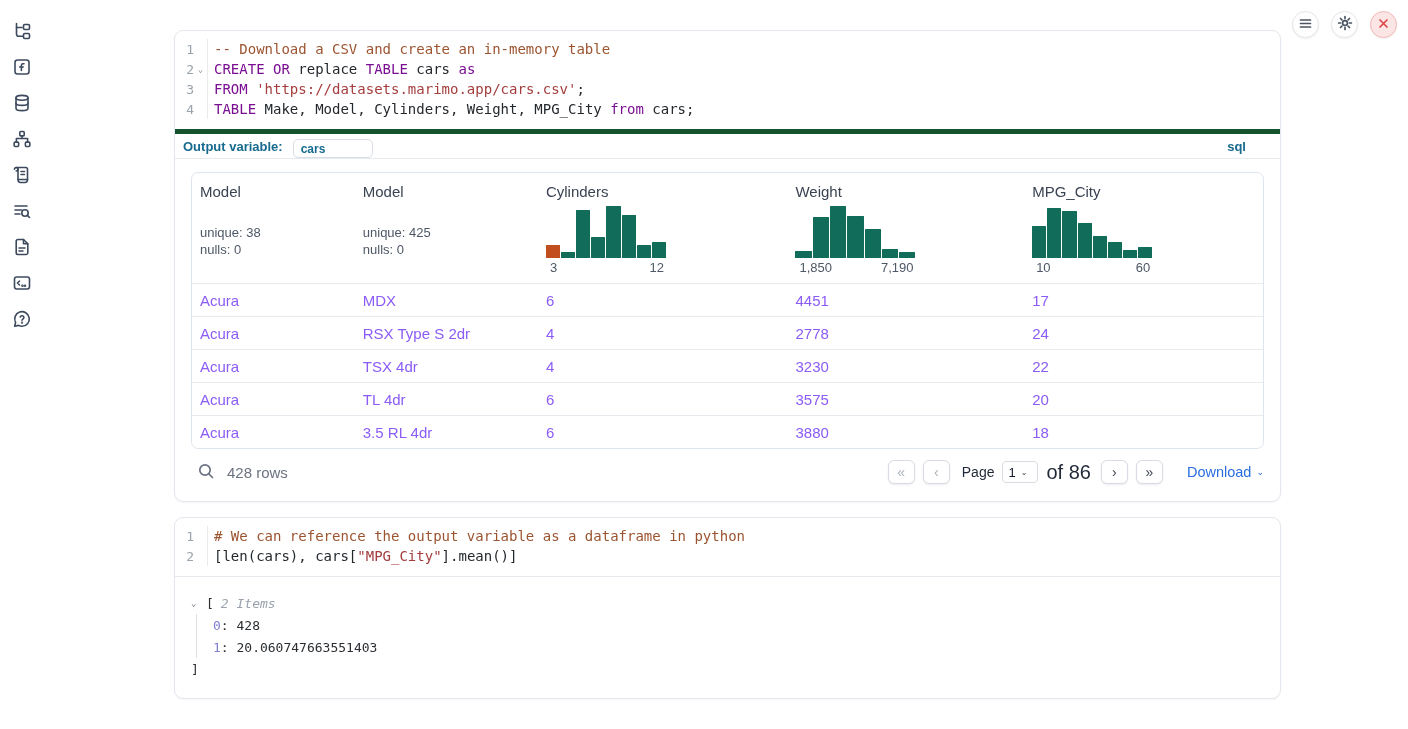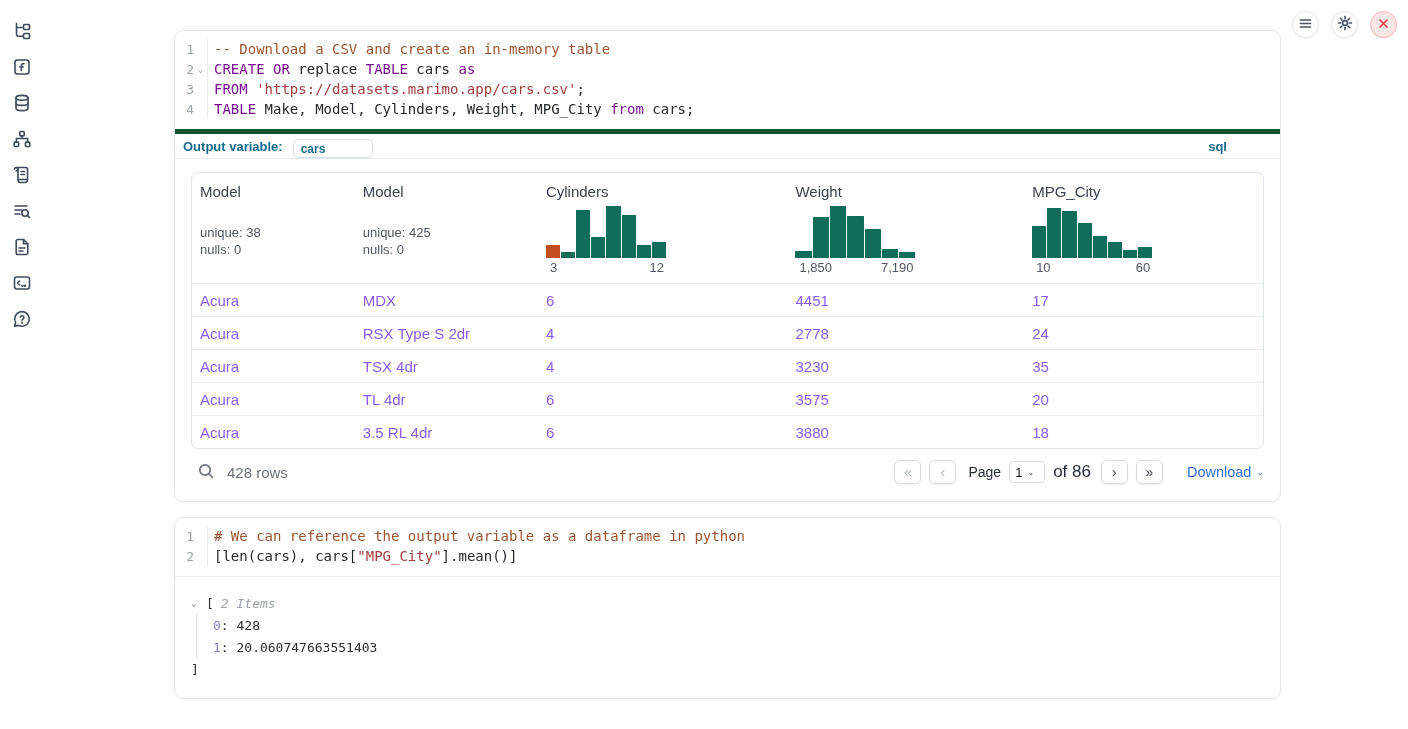--- a/index.html
+++ b/index.html
@@ -31,21 +31,21 @@
   .src { padding-left:6px; white-space:pre; color:#24292e; }
   .tok-plain { color:#24292e; }
   .tok-comment { color:#9c5430; }
   .tok-keyword { color:#7a0e92;margin-top:24px; }
   .tok-string { color:#a43d3d; }
 
   
   .outvar-row { border-top:5px solid #14532d; display:flex; padding:5px 14px 5px 8px; height:29px; }
   .outvar-label { font-size:13px; font-weight:bold; color:#186b8f; }
   .outvar-input { margin-left:10px; width:80px; height:19px; border:1px solid #d9dee4; border-radius:5px; padding:0 7px; font-family:"Liberation Sans",sans-serif; font-size:12px; font-weight:bold; color:#186b8f; outline:none; }
-  .lang-badge { margin-left:auto; margin-right:39px; font-size:13px; font-weight:bold; color:#186b8f; }
+  .lang-badge { margin-left:auto; margin-right:20px; font-size:13px; font-weight:bold; color:#186b8f; }
 
   
   .table-section { border-top:1px solid #e7eaee; padding:13px 16px 0; }
   .dtable { border:1px solid #dfe5ee; border-radius:7px; overflow:hidden; }
   .dt-header { display:flex; }
   .dt-col { padding:10px 6px 8px 8px; }
   .c0 { width:15.2%; } .c1 { width:17.1%; } .c2 { width:23.3%; } .c3 { width:22.1%; } .c4 { width:22.3%; }
   .col-name { font-size:15px; color:#3a4352; }
   .col-stats { margin-top:24px; font-size:13px; color:#4e5866; line-height:17px; }
   .hist { margin-top:6px; width:120px; }
@@ -59,21 +59,21 @@
   .table-footer { display:flex; align-items:center; padding:11px 0 17px; }
   .rows-count { display:flex; align-items:center; gap:12px; color:#6b7280; font-size:15px; padding-left:6px; }
   .rows-count svg { stroke:#6b7280; fill:none; stroke-width:1.7; stroke-linecap:round; }
   .pager { margin-left:auto; display:flex; align-items:center; gap:8px; }
   .page-btn { width:27px; height:24px; border-radius:6px; border:1px solid #d8dce2; background:#fff; box-shadow:0 1px 2px rgba(16,24,40,.08); font-size:14px; line-height:1; display:flex; align-items:center; justify-content:center; cursor:pointer; }
   .page-btn.disabled { color:#aab1bb; }
   .page-btn.enabled { color:#3f4653; }
   .page-word { font-size:14px; color:#1f2937; margin-left:4px; }
   .page-select { height:22px; min-width:36px; border:1px solid #d8dce2; border-radius:4px; background:#fff; display:flex; align-items:center; gap:5px; padding:0 5px; font-size:13px; color:#111827; cursor:pointer; }
   .page-select .chev { font-size:8px; color:#374151; }
-  .of-label { font-size:17px; color:#1f2937; margin-right:2px; }
+  .of-label { font-size:20px; color:#1f2937; margin-right:2px; }
   .download { margin-left:16px; display:flex; align-items:center; gap:5px; color:#2a6de0; font-size:14.5px; cursor:pointer; background:none; border:none; font-family:inherit; }
   .download .chev { font-size:9px; }
 
   
   .divider { border-top:1px solid #e7eaee; }
   .tree { font-family:"DejaVu Sans Mono","Liberation Mono",monospace; font-size:13px; color:#2b2f33; padding:15px 16px 18px; }
   .tree-row1 { height:22px; display:flex; align-items:center; }
   .tree-chevron { width:15px; font-size:9px; color:#6b7280; cursor:pointer; }
   .tree-items-label { font-style:italic; color:#9aa3ad; margin-left:7px; }
   .tree-children { margin-left:5px; border-left:1px solid #dde1e6; padding-left:16px; }
@@ -300,21 +300,21 @@
               <div class="dt-cell c1">RSX Type S 2dr</div>
               <div class="dt-cell c2">4</div>
               <div class="dt-cell c3">2778</div>
               <div class="dt-cell c4">24</div>
             </div>
             <div class="dt-row">
               <div class="dt-cell c0">Acura</div>
               <div class="dt-cell c1">TSX 4dr</div>
               <div class="dt-cell c2">4</div>
               <div class="dt-cell c3">3230</div>
-              <div class="dt-cell c4">35</div>
+              <div class="dt-cell c4">22</div>
             </div>
             <div class="dt-row">
               <div class="dt-cell c0">Acura</div>
               <div class="dt-cell c1">TL 4dr</div>
               <div class="dt-cell c2">6</div>
               <div class="dt-cell c3">3575</div>
               <div class="dt-cell c4">20</div>
             </div>
             <div class="dt-row">
               <div class="dt-cell c0">Acura</div>

